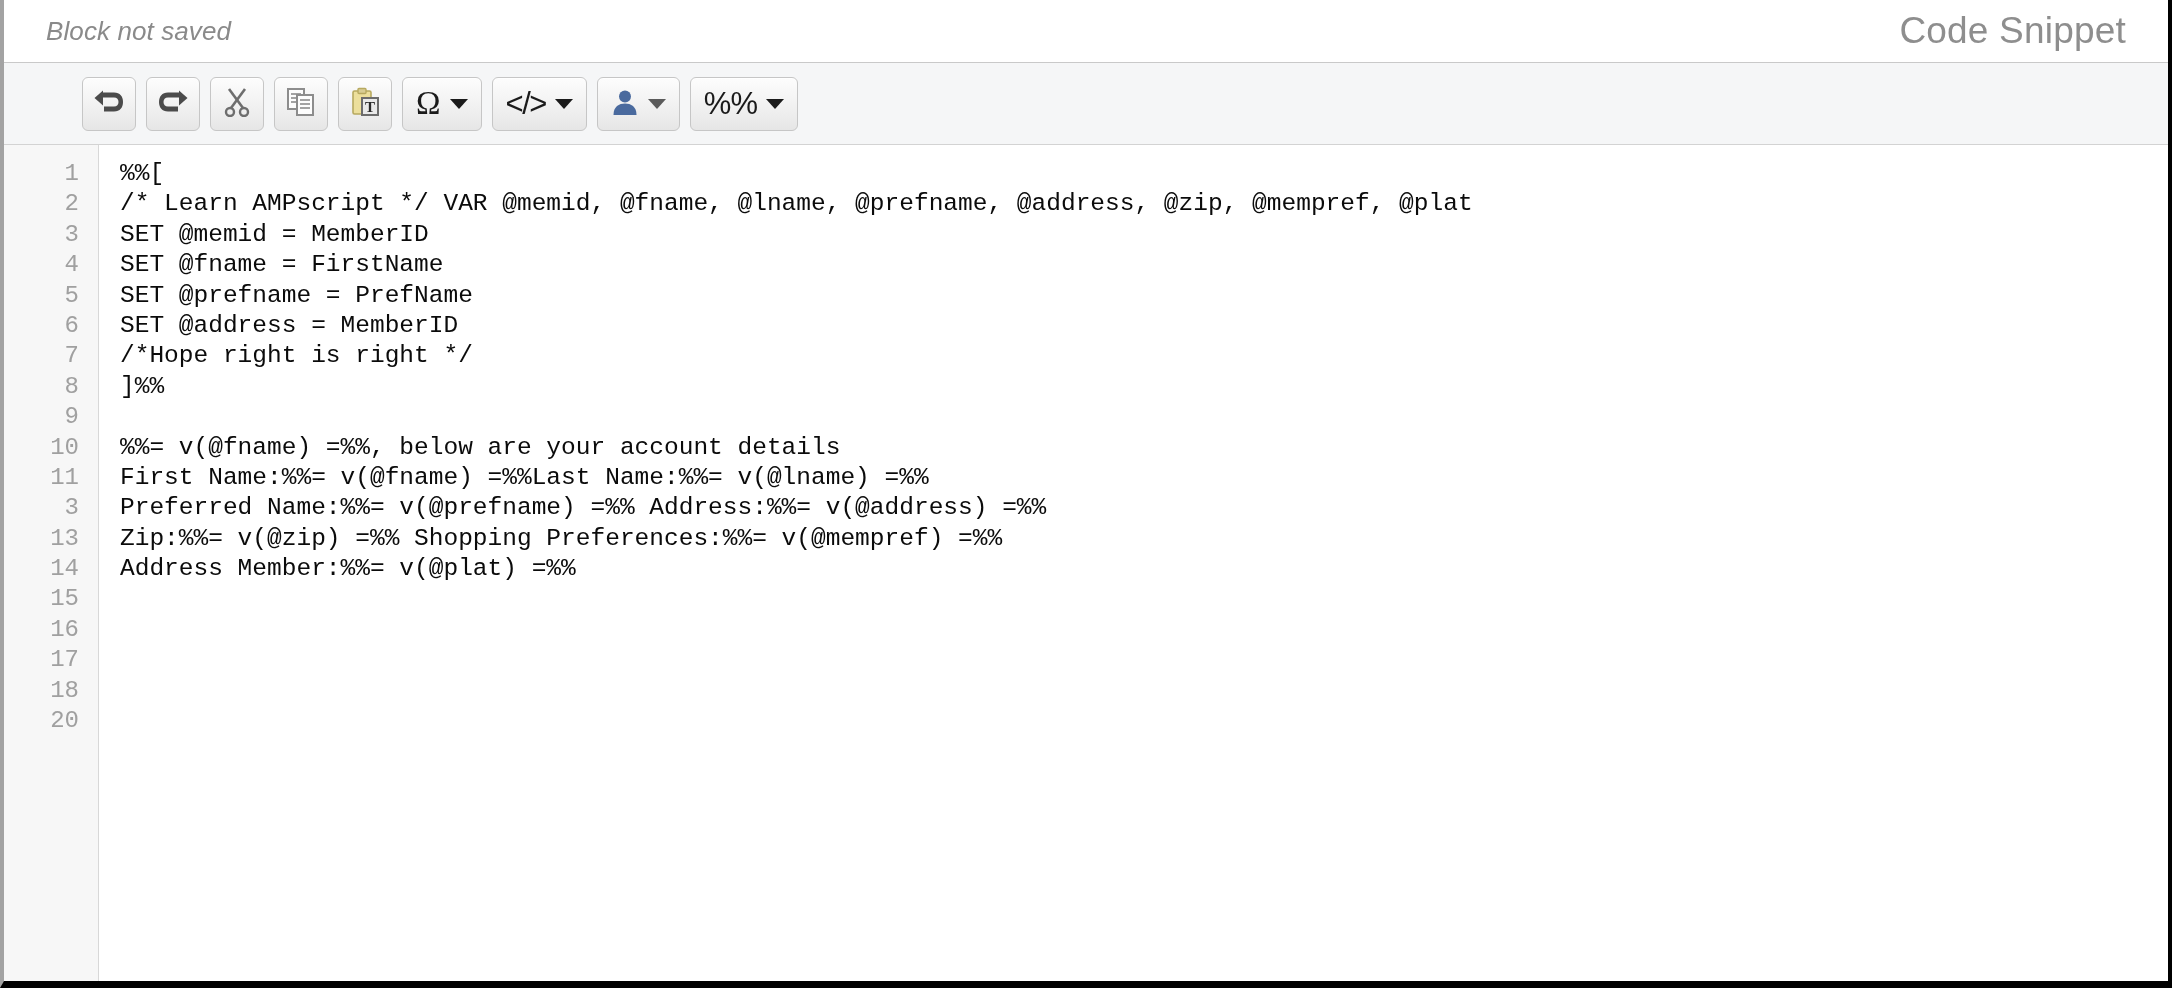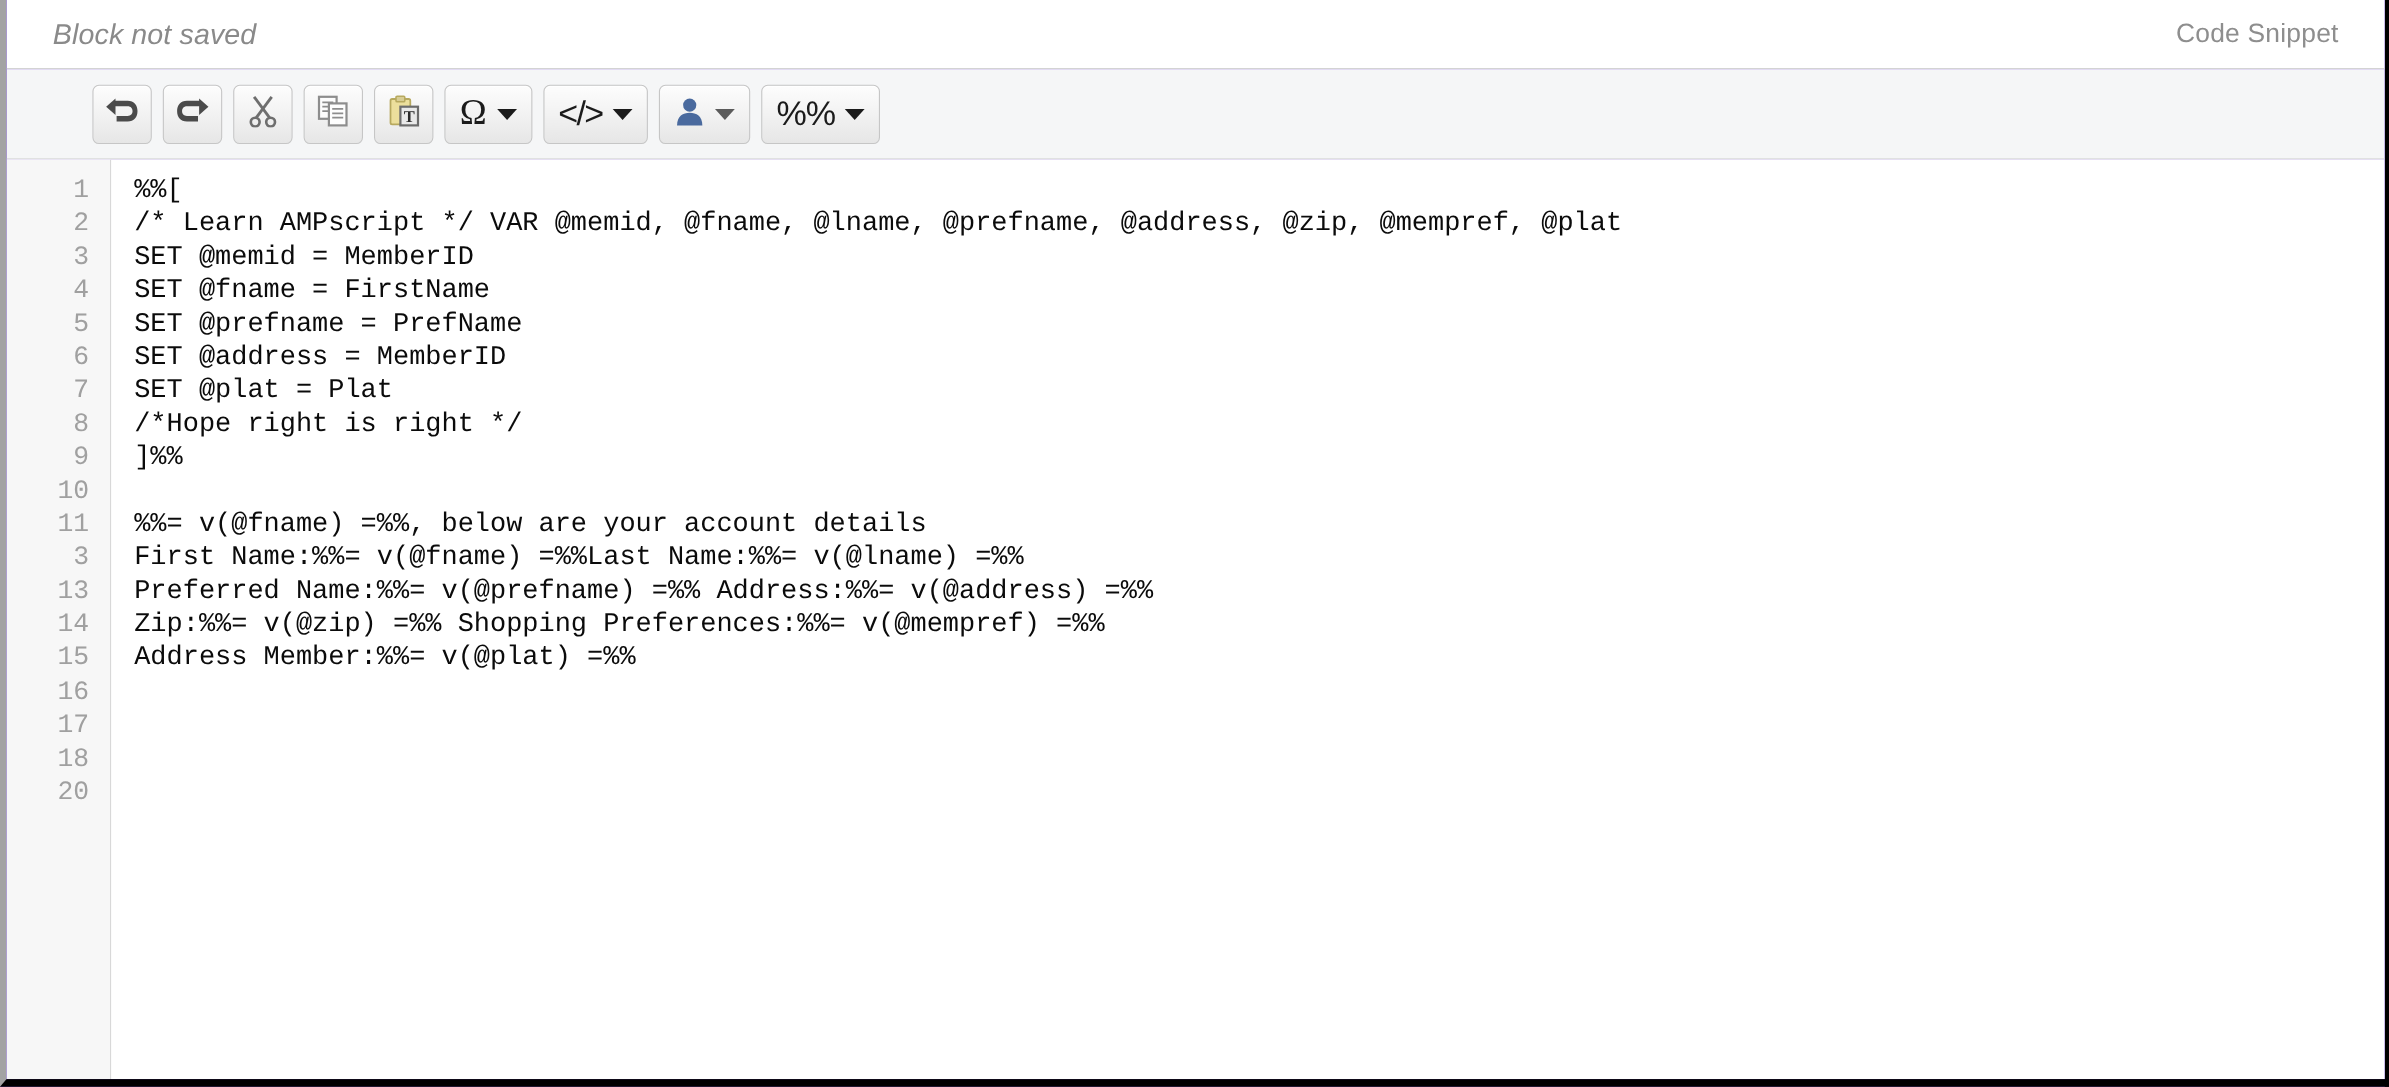--- a/index.html
+++ b/index.html
@@ -12,24 +12,24 @@
     height: 988px;
     overflow: hidden;
     font-family: "Liberation Sans", sans-serif;
   }
 
   #app {
     position: relative;
     width: 2172px;
     height: 988px;
     box-sizing: border-box;
-    border-left: 6px solid #a3a3a3;
+    border-left: 4px solid #a3a3a3;
     border-right: 4px solid #000000;
     border-bottom: 7px solid #000000;
-    background: #8b5cf6;
+    background: #14532d;
     overflow: hidden;
   }
 
   
   .header {
     position: relative;
     height: 63px;
     box-sizing: border-box;
     background: #ffffff;
     border-bottom: 1px solid #c9c9c9;
@@ -40,21 +40,21 @@
   }
   .header-status {
     font-style: italic;
     font-size: 26px;
     color: #8a8a8a;
     font-family: "Liberation Sans", sans-serif;
     letter-spacing: 0.1px;
     white-space: nowrap;
   }
   .header-title {
-    font-size: 24px;
+    font-size: 37px;
     color: #8e8e8e;
     font-family: "Liberation Sans", sans-serif;
     white-space: nowrap;
     letter-spacing: 0.2px;
   }
 
   
   .toolbar {
     position: relative;
     height: 82px;
@@ -271,21 +271,20 @@
         <div class="gutter-num">18</div>
         <div class="gutter-num">20</div>
       </div>
     <div class="code-area" id="code-area">
         <div class="code-line">%%[</div>
         <div class="code-line">/* Learn AMPscript */ VAR @memid, @fname, @lname, @prefname, @address, @zip, @mempref, @plat</div>
         <div class="code-line">SET @memid = MemberID</div>
         <div class="code-line">SET @fname = FirstName</div>
         <div class="code-line">SET @prefname = PrefName</div>
         <div class="code-line">SET @address = MemberID</div>
-        <div class="code-line">SET @plat = Plat</div>
         <div class="code-line">/*Hope right is right */</div>
         <div class="code-line">]%%</div>
         <div class="code-line">&nbsp;</div>
         <div class="code-line">%%= v(@fname) =%%, below are your account details</div>
         <div class="code-line">First Name:%%= v(@fname) =%%Last Name:%%= v(@lname) =%%</div>
         <div class="code-line">Preferred Name:%%= v(@prefname) =%% Address:%%= v(@address) =%%</div>
         <div class="code-line">Zip:%%= v(@zip) =%% Shopping Preferences:%%= v(@mempref) =%%</div>
         <div class="code-line">Address Member:%%= v(@plat) =%%</div>
         <div class="code-line">&nbsp;</div>
       </div>

